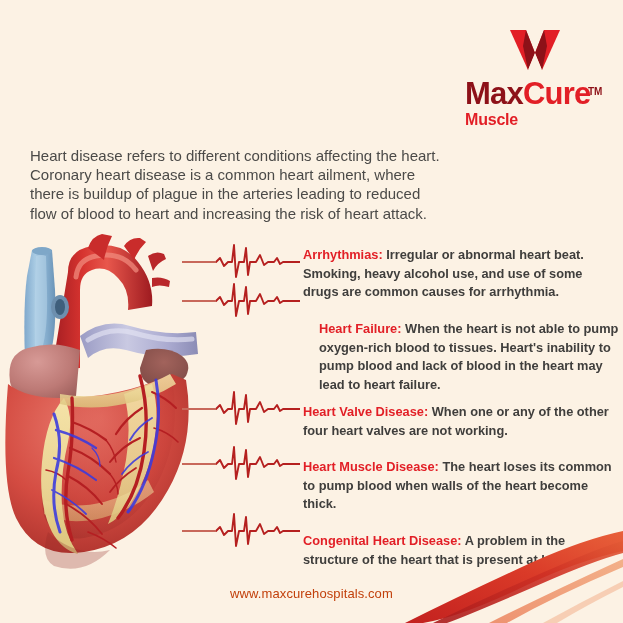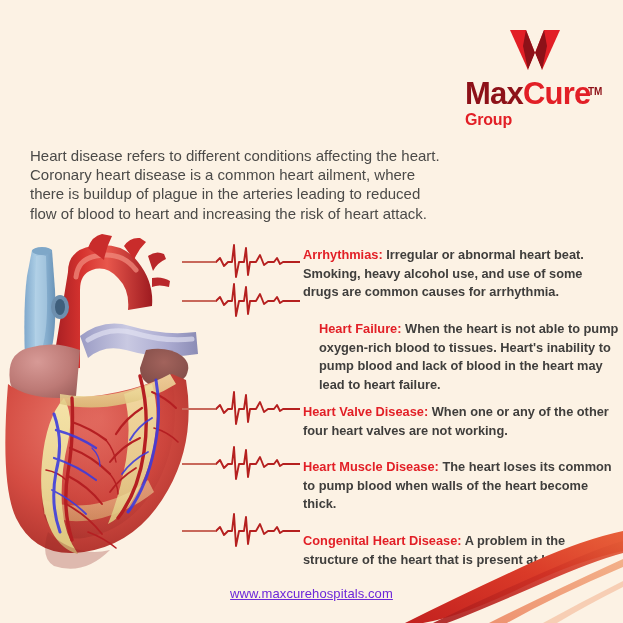--- a/index.html
+++ b/index.html
@@ -119,23 +119,22 @@
   }
 
   
   #footer-url {
     position: absolute;
     left: 0;
     right: 0;
     top: 586px;
     text-align: center;
     font-size: 13px;
-    color: #6d28d9;
+    color: #c2410c;
     letter-spacing: 0.1px;
-    text-decoration: underline;
   }
   #footer-swoosh {
     position: absolute;
     right: 0;
     bottom: 0;
     width: 230px;
     height: 92px;
     pointer-events: none;
   }
 </style>
@@ -151,21 +150,21 @@
     <svg id="logo-mark" viewBox="0 0 58 46">
       <path d="M4 2 L20 2 L29 25 L22 42 Z" fill="#e21f26"></path>
       <path d="M54 2 L38 2 L29 25 L36 42 Z" fill="#e21f26"></path>
       <path d="M22 42 L29 25 L20 2 L17 18 Z" fill="#8d1118"></path>
       <path d="M36 42 L29 25 L38 2 L41 18 Z" fill="#8d1118"></path>
       <path d="M22 42 L29 25 L36 42 L29 36 Z" fill="#fcf2e4"></path>
     </svg>
     <div id="logo-wordmark">
       <span class="logo-max">Max</span><span class="logo-cure">Cure</span><span class="logo-tm">TM</span>
     </div>
-    <div id="logo-group">Group</div>
+    <div id="logo-group">Muscle</div>
   </div>
 
   <svg id="heart-illustration" viewBox="0 0 200 338">
     <defs>
       <linearGradient id="gSVC" x1="0" y1="0" x2="1" y2="0">
         <stop offset="0%" stop-color="#7fa8cc"></stop>
         <stop offset="35%" stop-color="#a9cbe3"></stop>
         <stop offset="70%" stop-color="#86aece"></stop>
         <stop offset="100%" stop-color="#6b94b8"></stop>
       </linearGradient>

